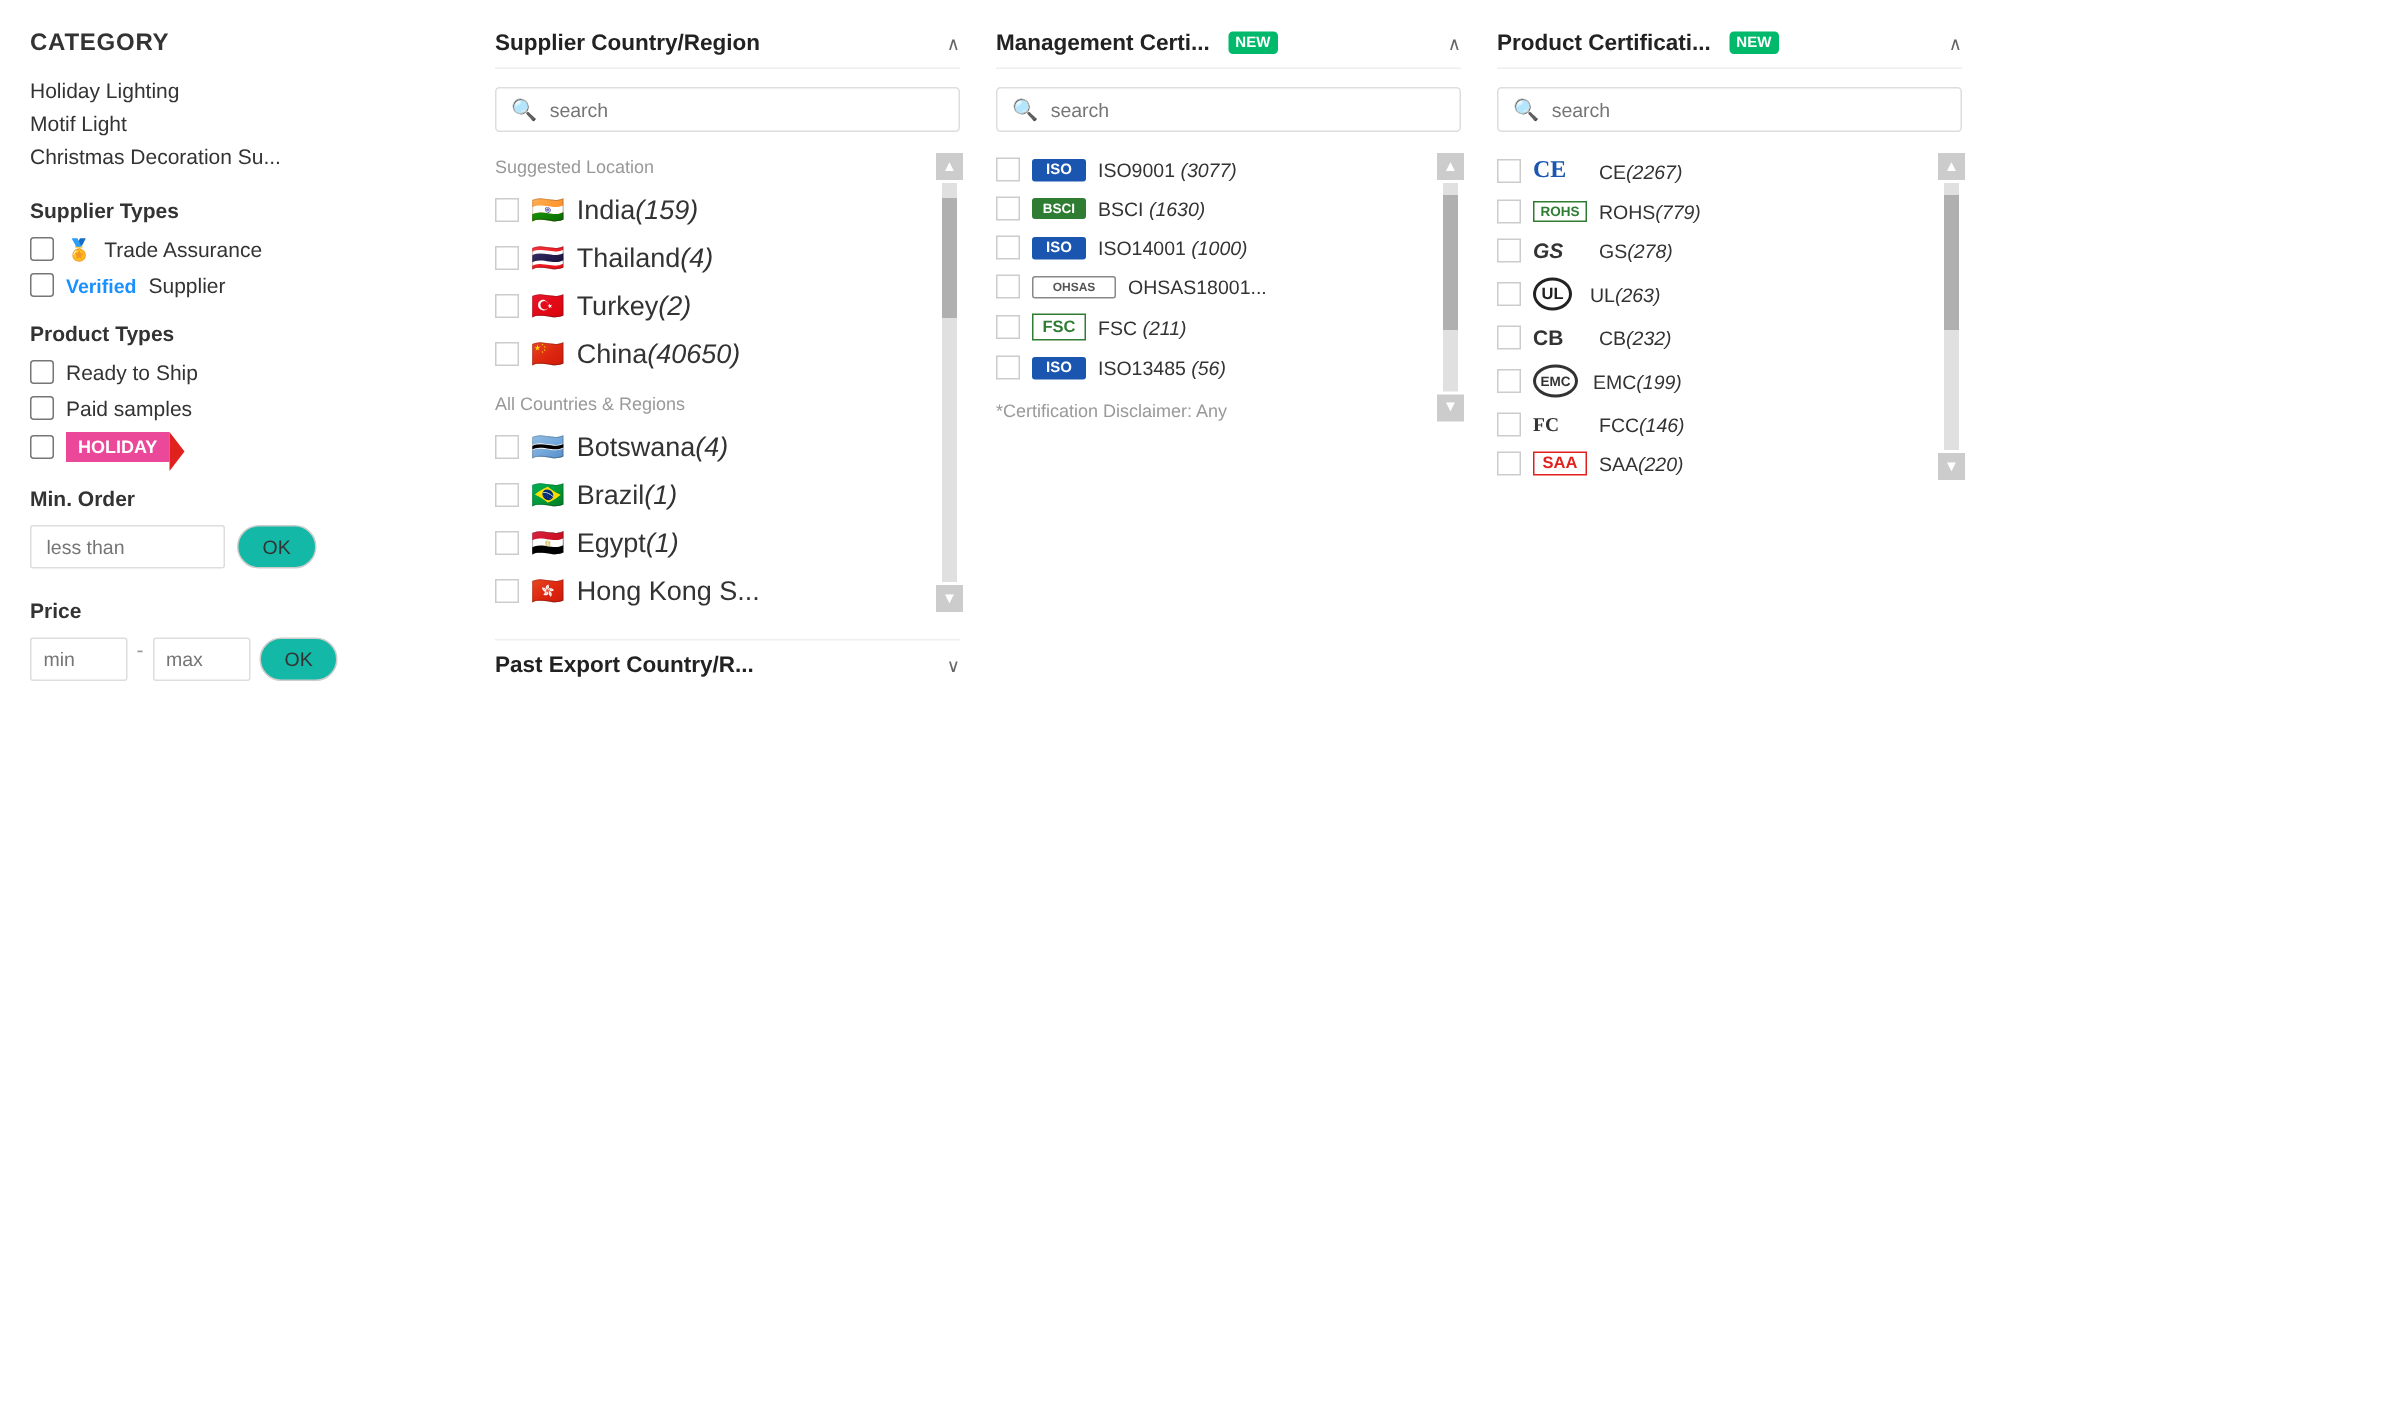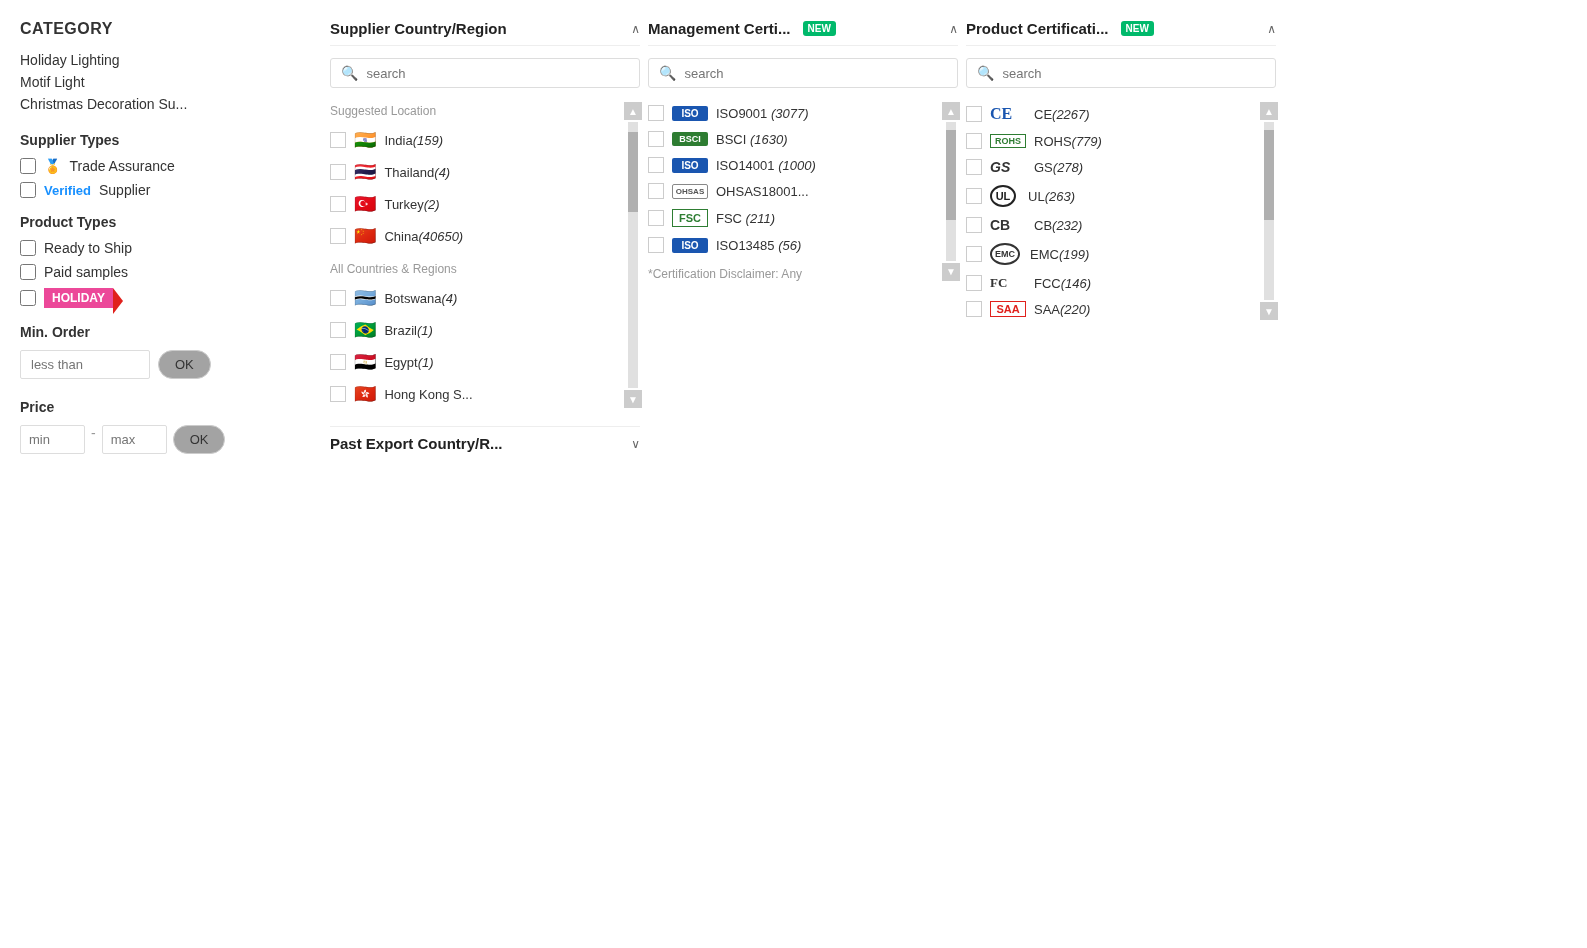--- a/index.html
+++ b/index.html
@@ -21,47 +21,47 @@
     .verified-text { color: #1890ff; font-weight: bold; font-size: 13px; }
 
     .product-types { margin-bottom: 16px; }
 
     .holiday-badge { background: #ec4899; color: #fff; font-size: 12px; font-weight: bold; padding: 3px 8px; position: relative; display: inline-block; }
     .holiday-badge::after { content: ''; position: absolute; right: -10px; top: 0; border-left: 10px solid #e0211d; border-top: 13px solid transparent; border-bottom: 13px solid transparent; }
 
     .min-order { margin-bottom: 20px; }
     .min-order-row { display: flex; align-items: center; gap: 8px; margin-top: 8px; }
     .min-order-input { border: 1px solid #ddd; padding: 6px 10px; width: 130px; color: #999; font-size: 13px; border-radius: 2px; }
-    .ok-btn { border: 1px solid #ccc; background: #a3a3a3; padding: 6px 16px; cursor: pointer; border-radius: 20px; font-size: 13px; color: #333; }
+    .ok-btn { border: 1px solid #ccc; background: #14b8a6; padding: 6px 16px; cursor: pointer; border-radius: 20px; font-size: 13px; color: #333; }
 
     .price-section { margin-bottom: 20px; }
     .price-row { display: flex; align-items: flex-start; gap: 6px; margin-top: 8px; }
     .price-input { border: 1px solid #ddd; padding: 6px 8px; width: 65px; font-size: 13px; border-radius: 2px; }
     .price-dash { color: #999; }
 
     
-    .filter-panels { display: flex; gap: 8px; flex: 1; }
+    .filter-panels { display: flex; gap: 24px; flex: 1; }
     .filter-panel { width: 310px; flex-shrink: 0; }
 
     .panel-header { display: flex; align-items: center; justify-content: space-between; margin-bottom: 12px; padding-bottom: 8px; border-bottom: 1px solid #eee; }
     .panel-title { font-weight: bold; font-size: 15px; color: #222; }
     .new-badge { background: #00b96b; color: #fff; font-size: 10px; font-weight: bold; padding: 2px 5px; border-radius: 3px; margin-left: 6px; }
     .panel-header-right { display: flex; align-items: center; gap: 6px; }
     .chevron-up { font-size: 12px; color: #666; cursor: pointer; }
 
     .search-box { display: flex; align-items: center; border: 1px solid #ddd; border-radius: 3px; padding: 6px 10px; margin-bottom: 12px; background: #fff; }
     .search-icon { color: #999; margin-right: 8px; font-size: 14px; }
     .search-input { border: none; outline: none; font-size: 13px; color: #999; width: 100%; }
 
     .section-label { font-size: 12px; color: #999; margin-bottom: 6px; margin-top: 4px; }
 
     .filter-item { display: flex; align-items: center; gap: 8px; padding: 5px 0; cursor: pointer; }
     .filter-checkbox { width: 16px; height: 16px; border: 1px solid #ccc; display: inline-block; flex-shrink: 0; }
     .flag { font-size: 18px; }
-    .country-name { font-size: 13px; color: #333; }
+    .country-name { font-size: 18px; color: #333; }
     .count-italic { font-style: italic; color: #333; }
     .cert-name { font-size: 13px; color: #333; }
 
     .disclaimer-text { font-size: 12px; color: #999; margin-top: 8px; line-height: 1.4; }
 
     .past-export { margin-top: 16px; }
     .past-export-header { display: flex; align-items: center; justify-content: space-between; cursor: pointer; padding: 8px 0; border-top: 1px solid #eee; }
     .past-export-title { font-weight: bold; font-size: 15px; color: #222; }
     .chevron-down { font-size: 12px; color: #666; }
 
@@ -247,21 +247,21 @@
             <span style="background:#2e7d32; color:#fff; font-size:9px; font-weight:bold; padding:2px 4px; border-radius:2px; width:36px; text-align:center;">BSCI</span>
             <span class="cert-name">BSCI<span class="count-italic"> (1630)</span></span>
           </div>
           <div class="cert-item">
             <span class="cert-checkbox"></span>
             <span style="background:#1a56b0; color:#fff; font-size:10px; font-weight:bold; padding:2px 4px; border-radius:2px; width:36px; text-align:center;">ISO</span>
             <span class="cert-name">ISO14001<span class="count-italic"> (1000)</span></span>
           </div>
           <div class="cert-item">
             <span class="cert-checkbox"></span>
-            <span style="border:1px solid #888; color:#555; font-size:8px; font-weight:bold; padding:2px 2px; border-radius:2px; width:36px; text-align:center; display:inline-block;">OHSAS</span>
+            <span style="border:1px solid #888; color:#555; font-size:8px; font-weight:bold; padding:2px 2px; border-radius:2px; width:56px; text-align:center; display:inline-block;">OHSAS</span>
             <span class="cert-name">OHSAS18001...</span>
           </div>
           <div class="cert-item">
             <span class="cert-checkbox"></span>
             <span style="color:#2e7d32; font-size:11px; font-weight:bold; width:36px; display:inline-block; border:1px solid #2e7d32; text-align:center; padding:2px;">FSC</span>
             <span class="cert-name">FSC<span class="count-italic"> (211)</span></span>
           </div>
           <div class="cert-item">
             <span class="cert-checkbox"></span>
             <span style="background:#1a56b0; color:#fff; font-size:10px; font-weight:bold; padding:2px 4px; border-radius:2px; width:36px; text-align:center;">ISO</span>

